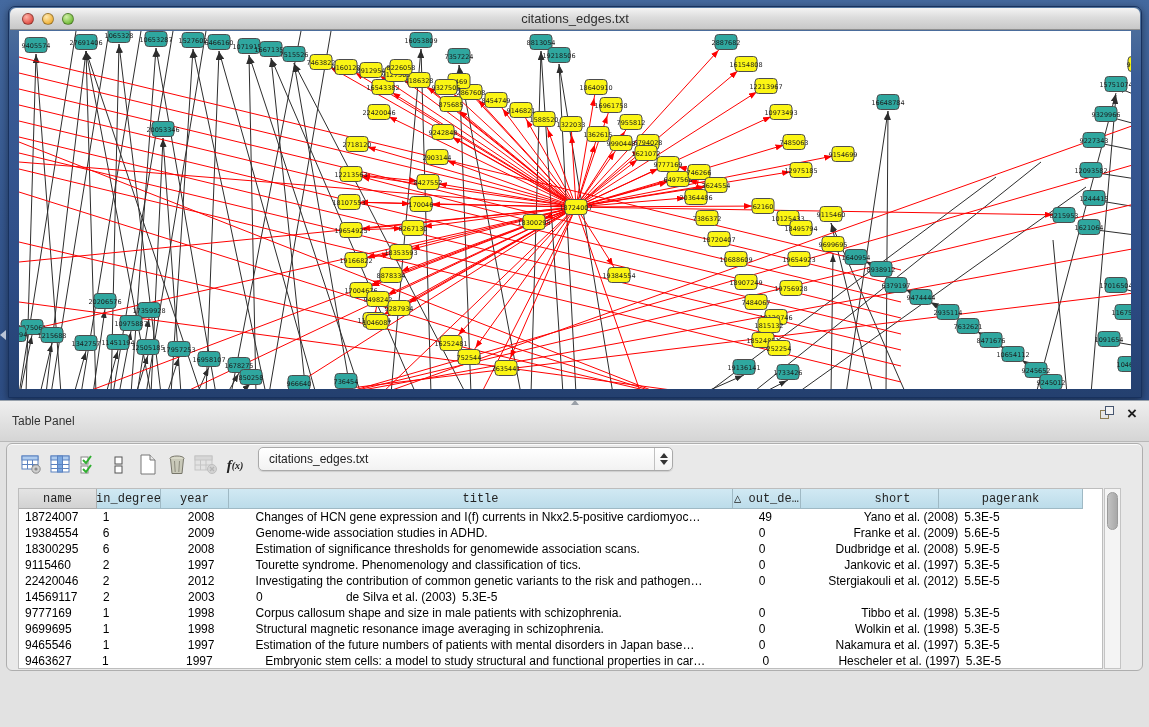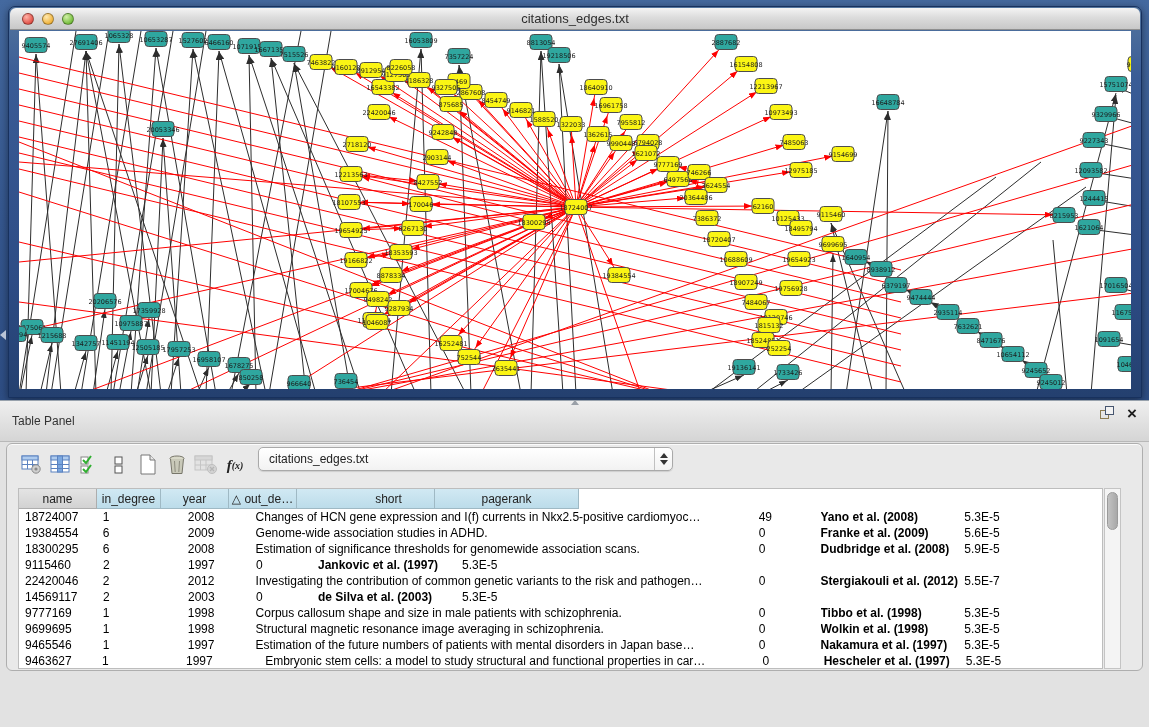--- a/index.html
+++ b/index.html
@@ -58,29 +58,29 @@
     box-shadow:0 1px 1px rgba(0,0,0,.12); }
   #combo .val { flex:1; font-size:12px; color:#222; padding-left:10px; }
   #combo .step { width:18px; height:100%; border-left:1px solid #c0c0c0;
     display:flex; flex-direction:column; align-items:center; justify-content:center; gap:2px; }
   #combo .step i { width:0; height:0; border-left:4px solid transparent; border-right:4px solid transparent; }
   #combo .step .up { border-bottom:5px solid #333; }
   #combo .step .dn { border-top:5px solid #333; }
   
   #dtable { position:absolute; left:11px; top:44px; width:1085px; height:181px; background:#fff;
     border:1px solid #bdbdbd; font-size:12px; }
-  #thead { display:flex; height:20px; }
+  #thead { display:flex; height:20px;font-family:Liberation Mono, monospace; }
   .th { height:20px; border-right:1px solid #9fb9c4; border-bottom:1px solid #9fb9c4;
     background:linear-gradient(180deg,#d1e9f3,#bcdcea); color:#222;
     display:flex; align-items:center; justify-content:center; overflow:hidden; white-space:nowrap; }
   .th.gray { background:linear-gradient(180deg,#e4e4e4,#d2d2d2); border-right:1px solid #adadad; border-bottom:1px solid #adadad; }
   .tr { display:flex; height:16px; }
   .td { height:16px; line-height:16px; overflow:hidden; white-space:nowrap; color:#000; }
   .td.pad { padding-left:6px; }
-  .td.center { text-align:left;font-weight:bold; }
+  .td.center { text-align:right; }
   #vscroll { position:absolute; left:1097px; top:44px; width:17px; height:181px;
     background:#f4f4f4; border:1px solid #c4c4c4; }
   #vthumb { position:absolute; left:2px; top:3px; width:11px; height:38px;
     background:linear-gradient(90deg,#c2c2c2,#a8a8a8); border-radius:6px; border:1px solid #9a9a9a; }
 </style>
 </head>
 <body>
 
 <div id="desktop">
   <div id="netframe">
@@ -897,20 +897,21 @@
           <i class="up"></i>
           <i class="dn"></i>
         </span>
     </div>
 
     <div id="dtable">
       <div id="thead">
           <div class="th gray" style="width: 78px;">name</div>
           <div class="th" style="width: 64px;">in_degree</div>
           <div class="th" style="width: 68px;">year</div>
+          <div class="th" style="width: 504px;">title</div>
           <div class="th" style="width: 68px;">△ out_de…</div>
           <div class="th" style="width: 138px; padding-left: 46px;">short</div>
           <div class="th" style="width: 144px;">pagerank</div>
         </div>
       <div id="tbody">
           <div class="tr">
             <div class="td pad" style="width: 78px;">18724007</div>
             <div class="td pad" style="width: 85px;">1</div>
             <div class="td pad" style="width: 68px;">2008</div>
             <div class="td pad" style="width: 504px;">Changes of HCN gene expression and I(f) currents in Nkx2.5-positive cardiomyoc…</div>
@@ -933,32 +934,33 @@
             <div class="td pad" style="width: 68px;">2008</div>
             <div class="td pad" style="width: 504px;">Estimation of significance thresholds for genomewide association scans.</div>
             <div class="td pad" style="width: 68px;">0</div>
             <div class="td center" style="width: 138px;">Dudbridge et al. (2008)</div>
             <div class="td pad" style="width: 144px;">5.9E-5</div>
           </div>
           <div class="tr">
             <div class="td pad" style="width: 78px;">9115460</div>
             <div class="td pad" style="width: 85px;">2</div>
             <div class="td pad" style="width: 68px;">1997</div>
+            <div class="td pad" style="width: 504px;">Tourette syndrome. Phenomenology and classification of tics.</div>
             <div class="td pad" style="width: 68px;">0</div>
             <div class="td center" style="width: 138px;">Jankovic et al. (1997)</div>
             <div class="td pad" style="width: 144px;">5.3E-5</div>
           </div>
           <div class="tr">
             <div class="td pad" style="width: 78px;">22420046</div>
             <div class="td pad" style="width: 85px;">2</div>
             <div class="td pad" style="width: 68px;">2012</div>
             <div class="td pad" style="width: 504px;">Investigating the contribution of common genetic variants to the risk and pathogen…</div>
             <div class="td pad" style="width: 68px;">0</div>
             <div class="td center" style="width: 138px;">Stergiakouli et al. (2012)</div>
-            <div class="td pad" style="width: 144px;">5.5E-7</div>
+            <div class="td pad" style="width: 144px;">5.5E-5</div>
           </div>
           <div class="tr">
             <div class="td pad" style="width: 78px;">14569117</div>
             <div class="td pad" style="width: 85px;">2</div>
             <div class="td pad" style="width: 68px;">2003</div>
             <div class="td pad" style="width: 68px;">0</div>
             <div class="td center" style="width: 138px;">de Silva et al. (2003)</div>
             <div class="td pad" style="width: 144px;">5.3E-5</div>
           </div>
           <div class="tr">

